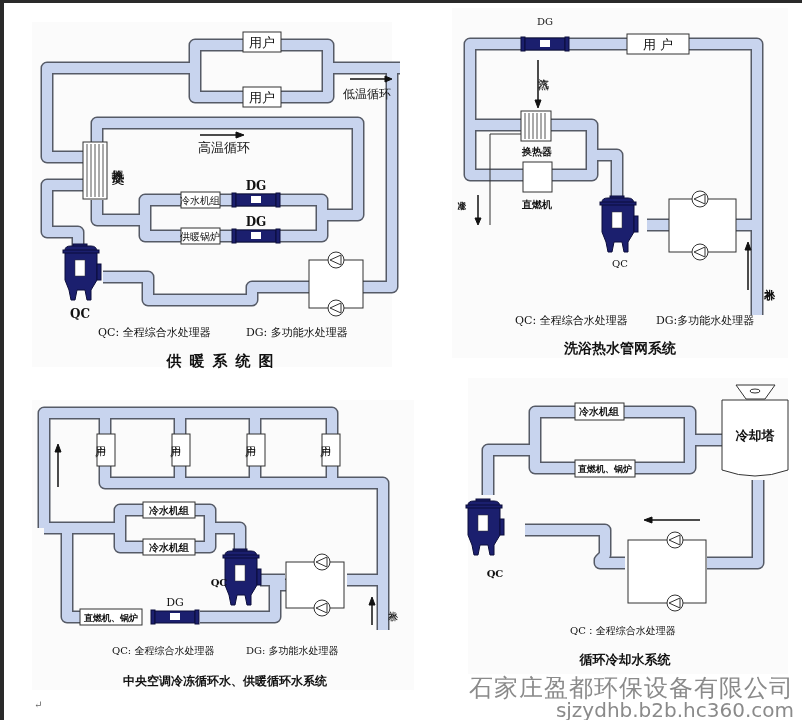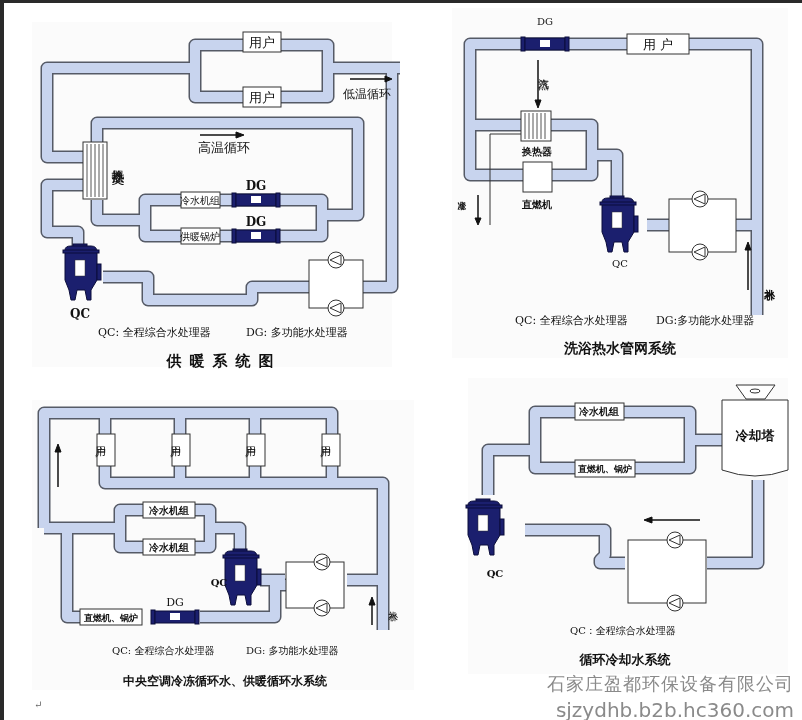--- a/index.html
+++ b/index.html
@@ -10,21 +10,21 @@
   .panel-bg{fill:#fbfbfb;}
   .pipe-out{fill:none;stroke:#555a66;stroke-width:13;stroke-linejoin:round;stroke-linecap:butt;}
   .pipe-in{fill:none;stroke:#c8d4ee;stroke-width:10;stroke-linejoin:round;stroke-linecap:butt;}
   .box{fill:#ffffff;stroke:#333;stroke-width:1;}
   .lbl{font-family:"DejaVu Serif","Liberation Serif",serif;fill:#111;}
   .bold{font-weight:bold;}
   .dev{fill:#1b1f6e;stroke:#0b0d3a;stroke-width:1;}
   .thin{fill:none;stroke:#333;stroke-width:1;}
   .arrow{fill:#111;stroke:#111;}
   .watermark{position:absolute;right:8px;font-family:"DejaVu Sans","Liberation Sans",sans-serif;color:#8a8a8a;}
-  .wm1{top:672px;font-size:18px;letter-spacing:1px;}
+  .wm1{top:672px;font-size:24px;letter-spacing:1px;}
   .wm2{top:698px;font-size:20px;}
 </style>
 </head>
 <body>
 
 <div class="topbar"></div>
 <div class="leftbar"></div>
 
 <svg class="main" width="802" height="720" viewBox="0 0 802 720">
   <defs>

